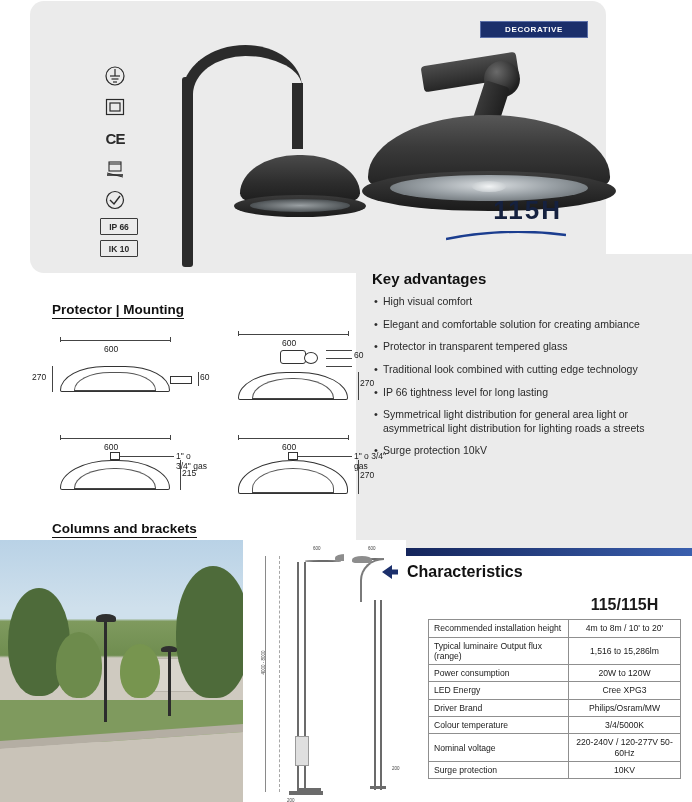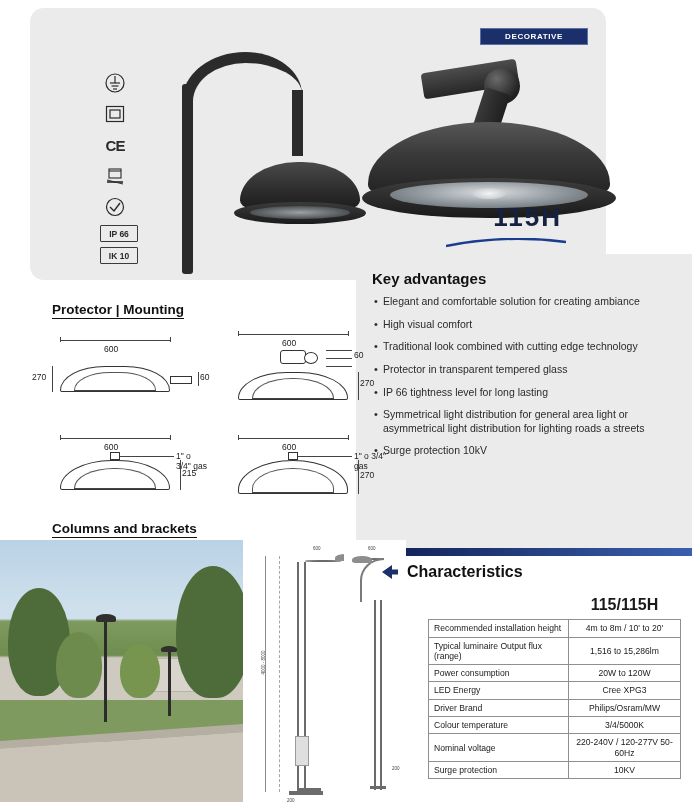--- a/index.html
+++ b/index.html
@@ -8,21 +8,21 @@
     width: 692px; height: 802px;
     background: #ffffff;
     font-family: "Liberation Sans", sans-serif;
     position: relative;
     overflow: hidden;
     color: #1a1a1a;
   }
 
   
   .hero {
-    position: absolute; left: 30px; top: 8px;
+    position: absolute; left: 30px; top: 1px;
     width: 576px; height: 272px;
     background: #ebebeb;
     border-radius: 14px;
   }
   .decorative-badge {
     position: absolute; right: 18px; top: 20px;
     width: 108px; height: 17px;
     background: #1b2f6b;
     border: 1px solid #5b6fa8;
     display: flex; align-items: center; justify-content: center;
@@ -287,24 +287,24 @@
 
   <div class="model-name">115H</div>
   <svg class="model-underline" viewBox="0 0 120 10">
     <path d="M0 8 Q60 -4 120 4" fill="none" stroke="#1b3d8f" stroke-width="2.4"></path>
   </svg>
 </div>
 
 <div class="key-panel">
   <h2>Key advantages</h2>
   <ul class="key-list">
+    <li>High visual comfort</li>
     <li>Elegant and comfortable solution for creating ambiance</li>
-    <li>High visual comfort</li>
+    <li>Protector in transparent tempered glass</li>
     <li>Traditional look combined with cutting edge technology</li>
-    <li>Protector in transparent tempered glass</li>
     <li>IP 66 tightness level for long lasting</li>
     <li>Symmetrical light distribution for general area light or asymmetrical light distribution for lighting roads a streets</li>
     <li>Surge protection 10kV</li>
   </ul>
 </div>
 <div class="key-bottom-bar"></div>
 
 <div class="sec-title" id="dims-title">Protector | Mounting</div>
 
 <div class="dims">

